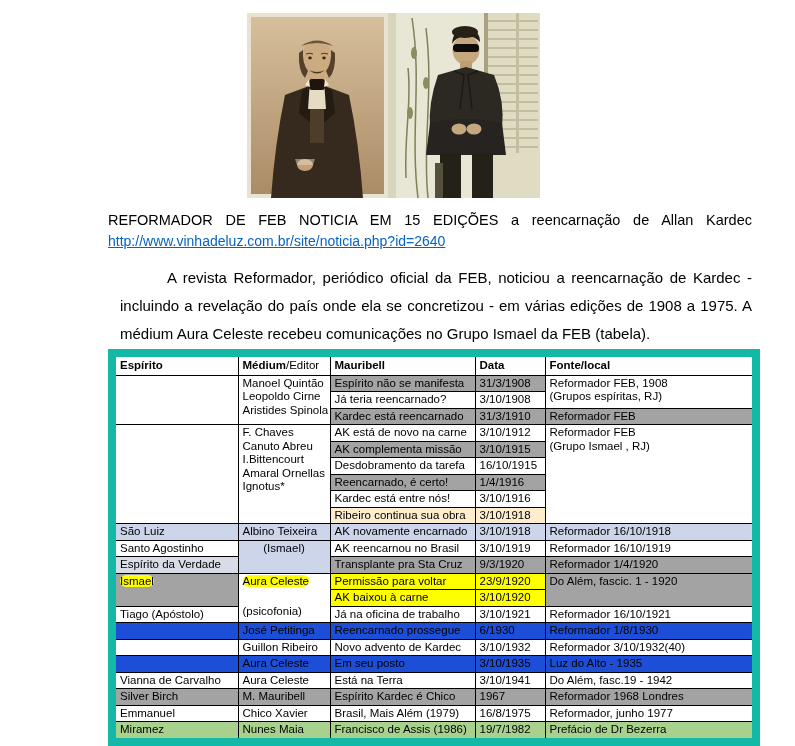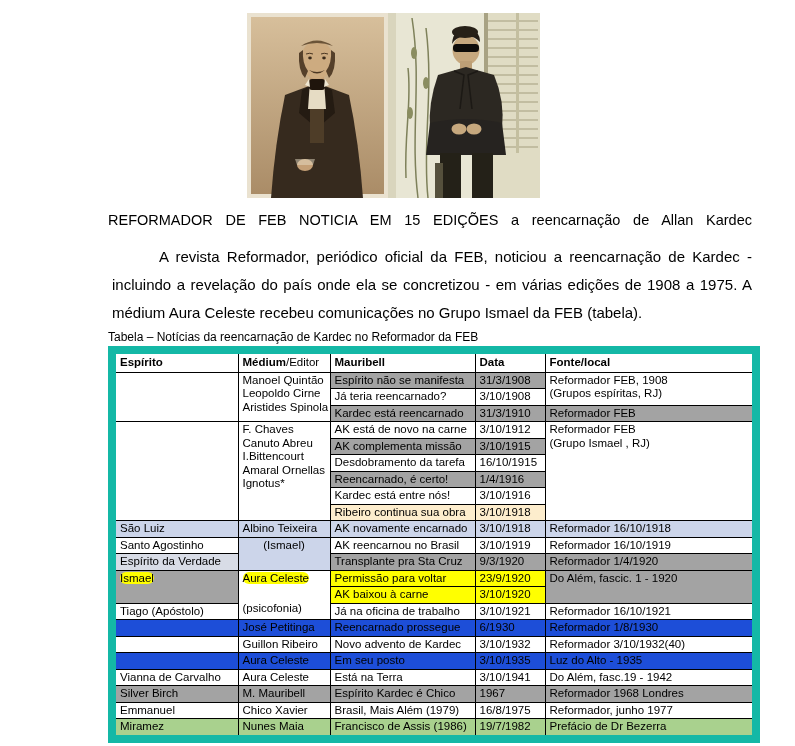--- a/index.html
+++ b/index.html
@@ -12,21 +12,21 @@
   .photos svg{display:block;}
   .title{
     margin-top:12px;font-size:14.5px;line-height:21px;
     text-align:justify;text-align-last:justify;
   }
   .link{
     display:inline-block;font-size:14px;line-height:21px;
     color:#0563c1;text-decoration:underline;cursor:pointer;
   }
   .para{
-    margin:12px 0 0 4px;font-size:15px;line-height:28px;
+    margin:12px 0 0 12px;font-size:15px;line-height:28px;
     text-align:justify;text-indent:47px;
   }
   .caption{margin-top:3px;font-size:12px;line-height:15px;}
   table.news{
     border-collapse:collapse;table-layout:fixed;width:644px;
     font-size:11.5px;line-height:13.5px;margin-top:1px;
     border:8px solid #14b8a6;
   }
   table.news th,table.news td{
     border:1px solid #000;padding:1px 4px;vertical-align:top;
@@ -116,24 +116,24 @@
       <path d="M42 110 Q78 102 114 110 L118 142 L38 142 Z" fill="#262320"></path>
       <ellipse cx="71" cy="116" rx="7.5" ry="5.5" fill="#c6a87e"></ellipse>
       <ellipse cx="86" cy="116" rx="7.5" ry="5.5" fill="#c6a87e"></ellipse>
       <rect x="52" y="140" width="21" height="45" fill="#242118"></rect>
       <rect x="84" y="140" width="21" height="45" fill="#242118"></rect>
       <rect x="47" y="150" width="8" height="35" fill="#55503c"></rect>
     </svg>
   </div>
 
   <div class="title">REFORMADOR DE FEB NOTICIA EM 15 EDIÇÕES a reencarnação de Allan Kardec</div>
+  <a class="link">http://www.vinhadeluz.com.br/site/noticia.php?id=2640</a>
 
   <p class="para">A revista Reformador, periódico oficial da FEB, noticiou a reencarnação de Kardec - incluindo a revelação do país onde ela se concretizou - em várias edições de 1908 a 1975. A médium Aura Celeste recebeu comunicações no Grupo Ismael da FEB (tabela).</p>
 
-  <div class="caption">Tabela – Notícias da reencarnação de Kardec no Reformador da FEB</div>
 
   <table class="news">
     <colgroup>
         <col class="c1">
         <col class="c2">
         <col class="c3">
         <col class="c4">
         <col class="c5">
       </colgroup>
     <thead>

